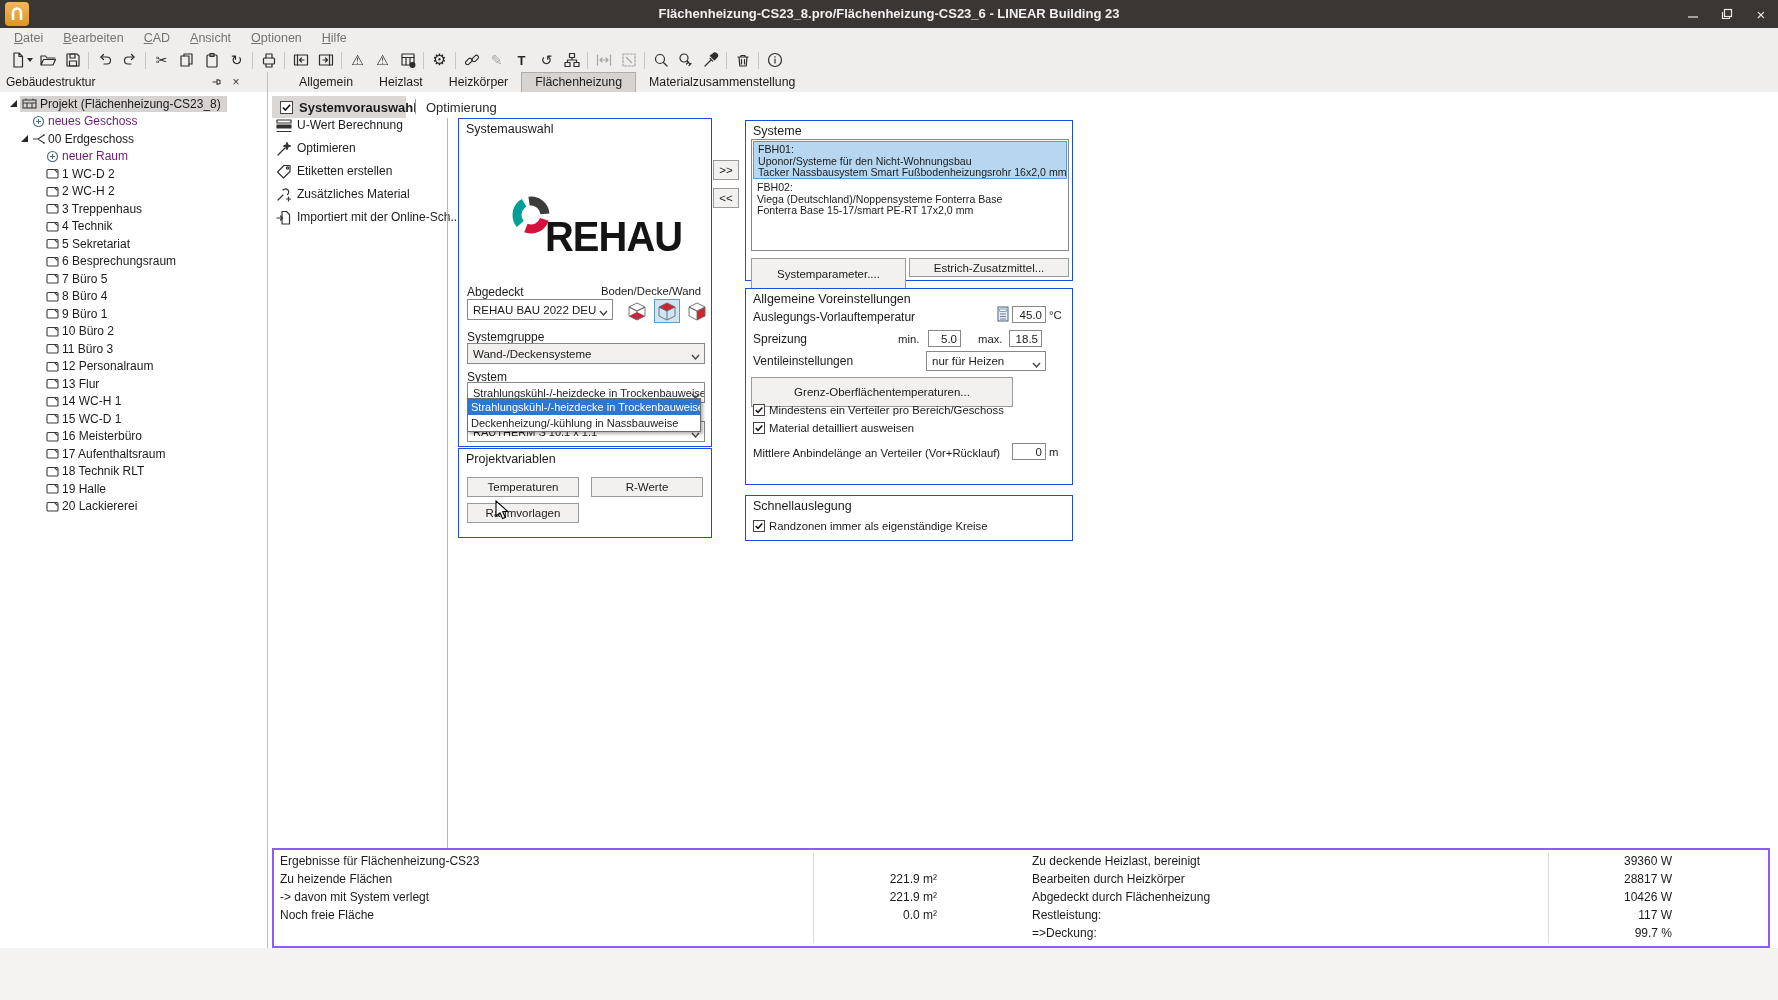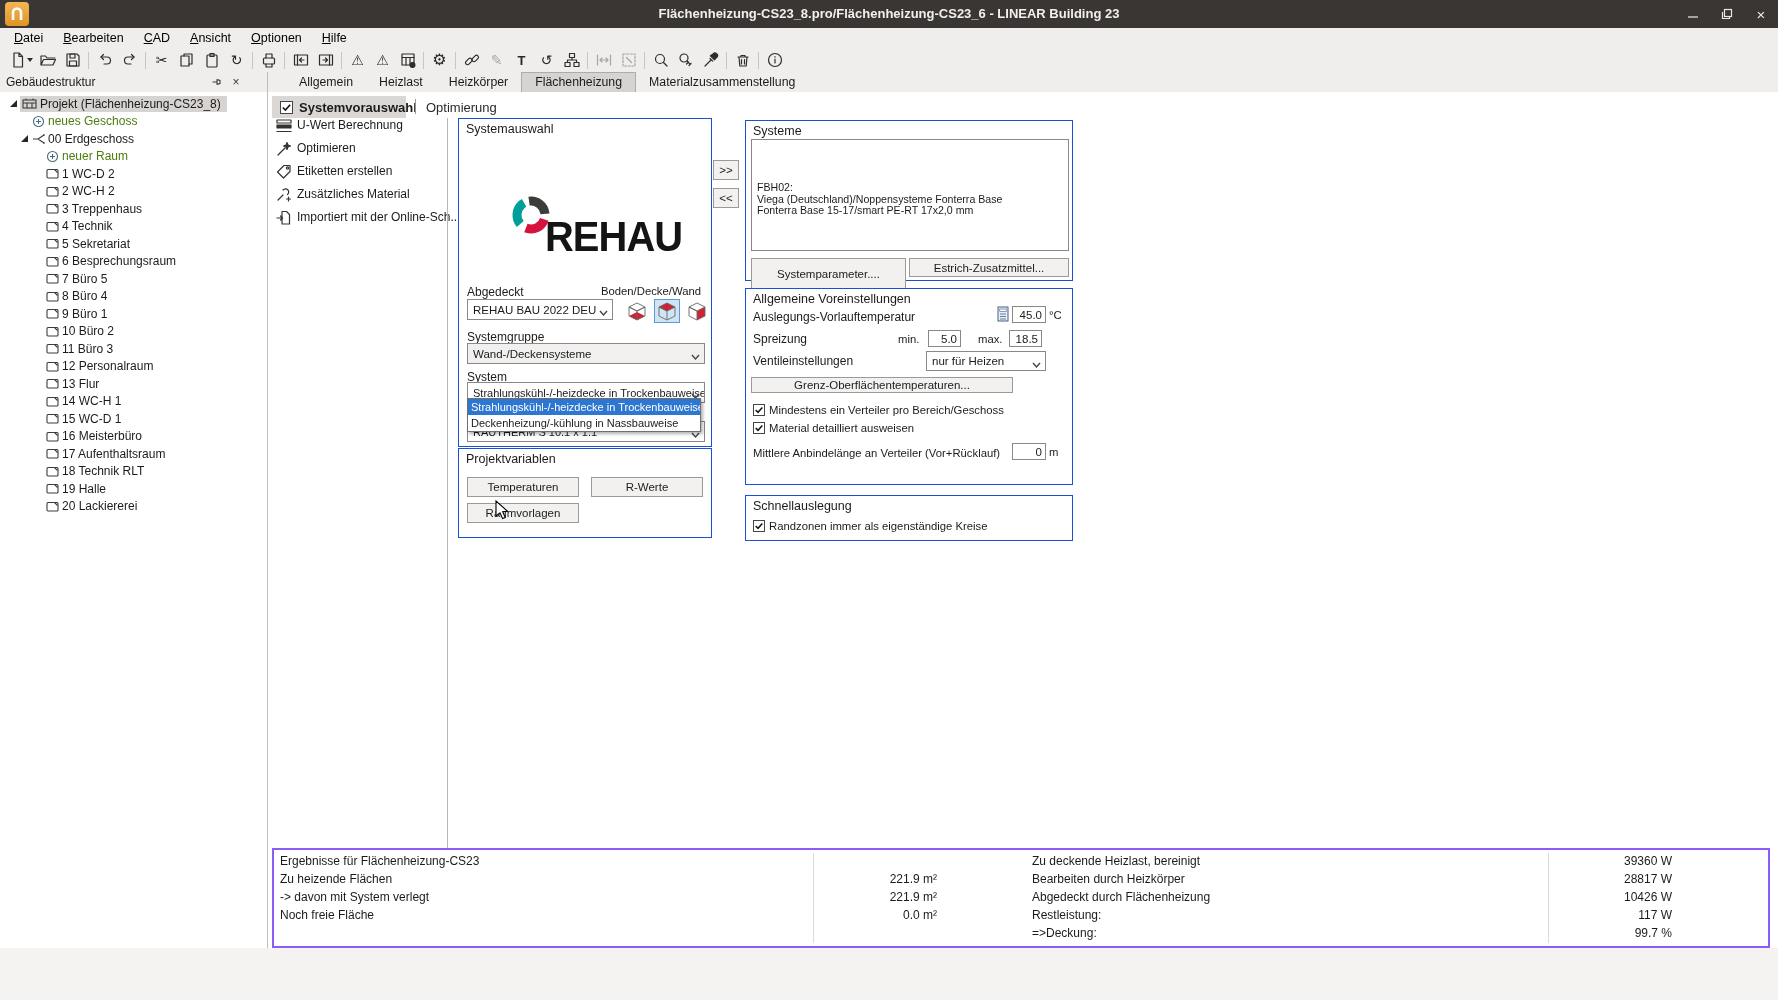--- a/index.html
+++ b/index.html
@@ -7,21 +7,21 @@
 .app{position:relative;width:1778px;height:1000px;font-family:"Liberation Sans",sans-serif;background:#fff;overflow:hidden;color:#1b1b1b}
 
 .titlebar{position:absolute;left:0;top:0;width:100%;height:28px;background:#3a3633}
 .applogo{position:absolute;left:5px;top:2px;width:24px;height:24px;border-radius:4px;background:linear-gradient(#f3b654,#df9526);display:flex;align-items:center;justify-content:center}
 .apptitle{position:absolute;left:200px;right:200px;top:6px;text-align:center;font-size:13px;color:#f2f0ef;font-weight:600;white-space:nowrap}
 .winbtns{position:absolute;right:0;top:0;height:28px;display:flex}
 .wbtn{width:34px;height:28px;display:flex;align-items:center;justify-content:center;color:#eceae9;font-size:15px}
 .wbtn svg{stroke:#eceae9;fill:none;stroke-width:1.2}
 
 .menubar{position:absolute;top:28px;left:0;width:100%;height:20px;background:#f0eeed;display:flex;align-items:center;padding-left:4px}
-.mitem{padding:4px 10px;font-size:12.5px;color:#000000}
+.mitem{padding:4px 10px;font-size:12.5px;color:#737373}
 .mitem::first-letter{text-decoration:underline}
 
 .toolbar{position:absolute;top:48px;left:0;width:100%;height:24px;background:#f0eeed;display:flex;align-items:center;padding-left:5px}
 .tbi{width:25px;height:22px;display:flex;align-items:center;justify-content:center;flex:none}
 .tbi svg{stroke:#2f2d2b;fill:none;stroke-width:1.2;stroke-linecap:round;stroke-linejoin:round}
 .tbi .gl{font-size:14px;line-height:1;color:#2a2826}
 .tbi.dim{opacity:.38}
 .tsep{width:1px;height:17px;background:#c8c5c3;margin:0 3px;flex:none}
 .tcaret{width:0;height:0;border-left:3.5px solid transparent;border-right:3.5px solid transparent;border-top:4px solid #2f2d2b;margin:0 2px 0 -3px;flex:none}
 
@@ -35,21 +35,21 @@
 .tab.active{background:#d6d3d1;border:1px solid #aeaba9;border-bottom:none;line-height:18px}
 
 .workspace{position:absolute;top:92px;left:0;right:0;height:856px}
 .sidebar{position:absolute;left:0;top:0;width:268px;height:856px;background:#fff;border-right:1px solid #c0bdbb;padding-top:3px;overflow:hidden}
 .trow{display:flex;align-items:center;height:17.5px;font-size:12px;white-space:nowrap}
 .trow .exp{width:14px;display:flex;justify-content:center;flex:none}
 .trow .tico{width:15px;display:flex;justify-content:center;margin-right:2px;flex:none}
 .trow .tico svg{stroke:#3c3c3c;fill:none;stroke-width:1.1}
 .trow .tico.plus svg{stroke:#4a6b78}
 .lvl0{padding-left:6px}.lvl1{padding-left:17px}.lvl2{padding-left:31px}
-.muted{color:#4d7c0f}
+.muted{color:#701a75}
 .hlwrap{display:flex;align-items:center;background:#d6d3d1;padding:1px 6px 1px 2px}
 .hlwrap .tico{width:15px;margin-right:3px}
 
 .main{position:absolute;left:269px;top:0;right:0;height:856px;background:#fff}
 .subblock{position:absolute;left:3px;top:4px;width:134px;height:22px;background:#dad7d5;display:flex;align-items:center;gap:6px;padding-left:8px}
 .subtitle{font-weight:700;font-size:13px}
 .subdiv{position:absolute;left:146px;top:7px;width:1px;height:15px;background:#9b9896}
 .subsec{position:absolute;left:157px;top:8px;font-size:13px;color:#2a2a2a}
 .cbx{width:13px;height:13px;background:#fff;border:1px solid #454545;display:flex;align-items:center;justify-content:center;flex:none}
 .cbx svg{stroke:#151515;fill:none;stroke-width:1.8}
@@ -679,20 +679,25 @@
           <div class="opt">Deckenheizung/-kühlung in Nassbauweise</div>
         </div>
       </div>
 
       <div class="btn" style="left:444px;top:68px;width:26px;height:20px">&gt;&gt;</div>
       <div class="btn" style="left:444px;top:96px;width:26px;height:20px">&lt;&lt;</div>
 
       <div class="gbox" style="left:476px;top:28px;width:328px;height:161px">
         <span class="gtitle">Systeme</span>
         <div class="syslist">
+          <div class="sysentry on" style="top:1px">
+            <div>FBH01:</div>
+            <div>Uponor/Systeme für den Nicht-Wohnungsbau</div>
+            <div>Tacker Nassbausystem Smart Fußbodenheizungsrohr 16x2,0 mm</div>
+          </div>
           <div class="sysentry" style="top:40px">
             <div>FBH02:</div>
             <div>Viega (Deutschland)/Noppensysteme Fonterra Base</div>
             <div>Fonterra Base 15-17/smart PE-RT 17x2,0 mm</div>
           </div>
         </div>
         <div class="btn" style="left:5px;top:137px;width:155px;height:32px">Systemparameter....</div>
         <div class="btn" style="left:163px;top:137px;width:160px;height:19px">Estrich-Zusatzmittel...</div>
       </div>
 
@@ -711,21 +716,21 @@
         <div class="field" style="left:182px;top:41px;width:33px;height:17px">5.0</div>
         <span class="lbl sm" style="left:232px;top:44px">max.</span>
         <div class="field" style="left:263px;top:41px;width:33px;height:17px">18.5</div>
         <span class="lbl" style="left:7px;top:65px">Ventileinstellungen</span>
         <div class="combo" style="left:180px;top:62px;width:120px;height:20px">
           <span>nur für Heizen</span>
           <span class="chev"><svg width="9" height="7" viewBox="0 0 9 7">
                 <polyline points="1,1 4.5,5 8,1"></polyline>
               </svg></span>
         </div>
-        <div class="btn" style="left:5px;top:88px;width:262px;height:16px">Grenz-Oberflächentemperaturen...</div>
+        <div class="btn" style="left:5px;top:88px;width:262px;height:30px">Grenz-Oberflächentemperaturen...</div>
         <span class="cbx" style="position:absolute;left:7px;top:115px;width:12px;height:12px">
             <svg width="10" height="10" viewBox="0 0 12 12">
               <polyline points="2,6 4.8,8.8 10,3"></polyline>
             </svg>
           </span>
         <span class="lbl sm" style="left:23px;top:115px">Mindestens ein Verteiler pro Bereich/Geschoss</span>
         <span class="cbx" style="position:absolute;left:7px;top:133px;width:12px;height:12px">
             <svg width="10" height="10" viewBox="0 0 12 12">
               <polyline points="2,6 4.8,8.8 10,3"></polyline>
             </svg>

